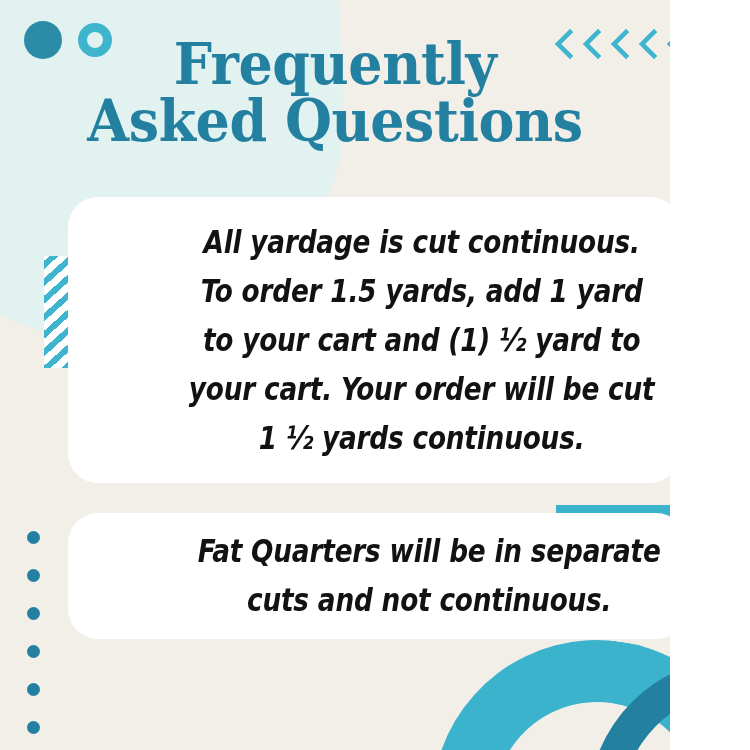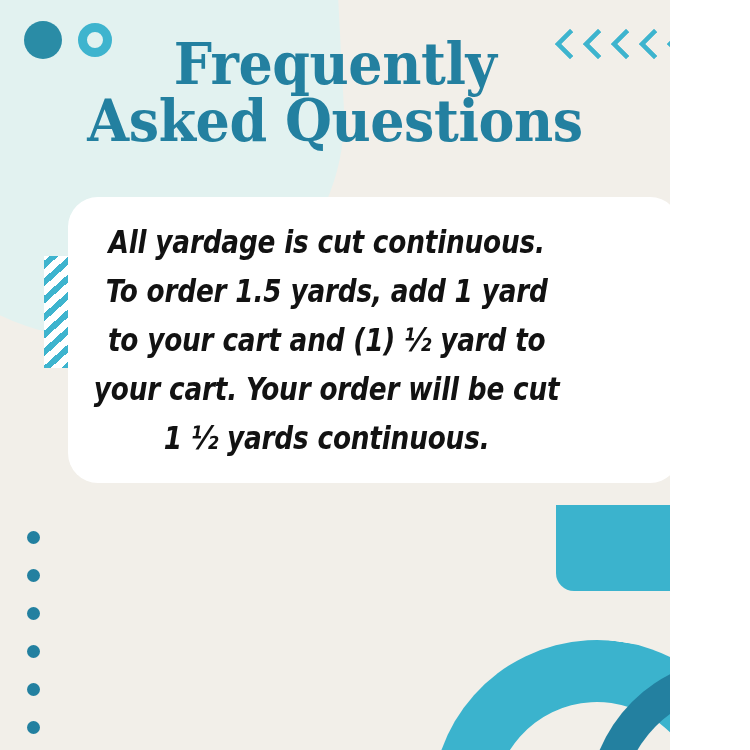--- a/index.html
+++ b/index.html
@@ -78,21 +78,21 @@
 
   
   .card {
     position: absolute;
     background: #FFFFFF;
     border-radius: 30px;
     box-sizing: border-box;
     display: flex;
     flex-direction: column;
     justify-content: center;
-    align-items: flex-start;
+    align-items: flex-end;
     z-index: 6;
   }
   .card-text {
     color: #121212;
     font-family: "DejaVu Sans Condensed", "Liberation Sans Narrow", "Liberation Sans", sans-serif;
     font-weight: bold;
     font-style: italic;
     text-align: center;
     letter-spacing: -0.2px;
     transform: scaleX(0.9);
@@ -223,14 +223,20 @@
   <div class="card" id="card-one">
     <div class="card-text">
       <div>All yardage is cut continuous.</div>
       <div>To order 1.5 yards, add 1 yard</div>
       <div>to your cart and (1) ½ yard to</div>
       <div>your cart. Your order will be cut</div>
       <div>1 ½ yards continuous.</div>
     </div>
   </div>
 
+  <div class="card" id="card-two">
+    <div class="card-text">
+      <div>Fat Quarters will be in separate</div>
+      <div>cuts and not continuous.</div>
+    </div>
+  </div>
 
 </div>
 
 </body></html>

